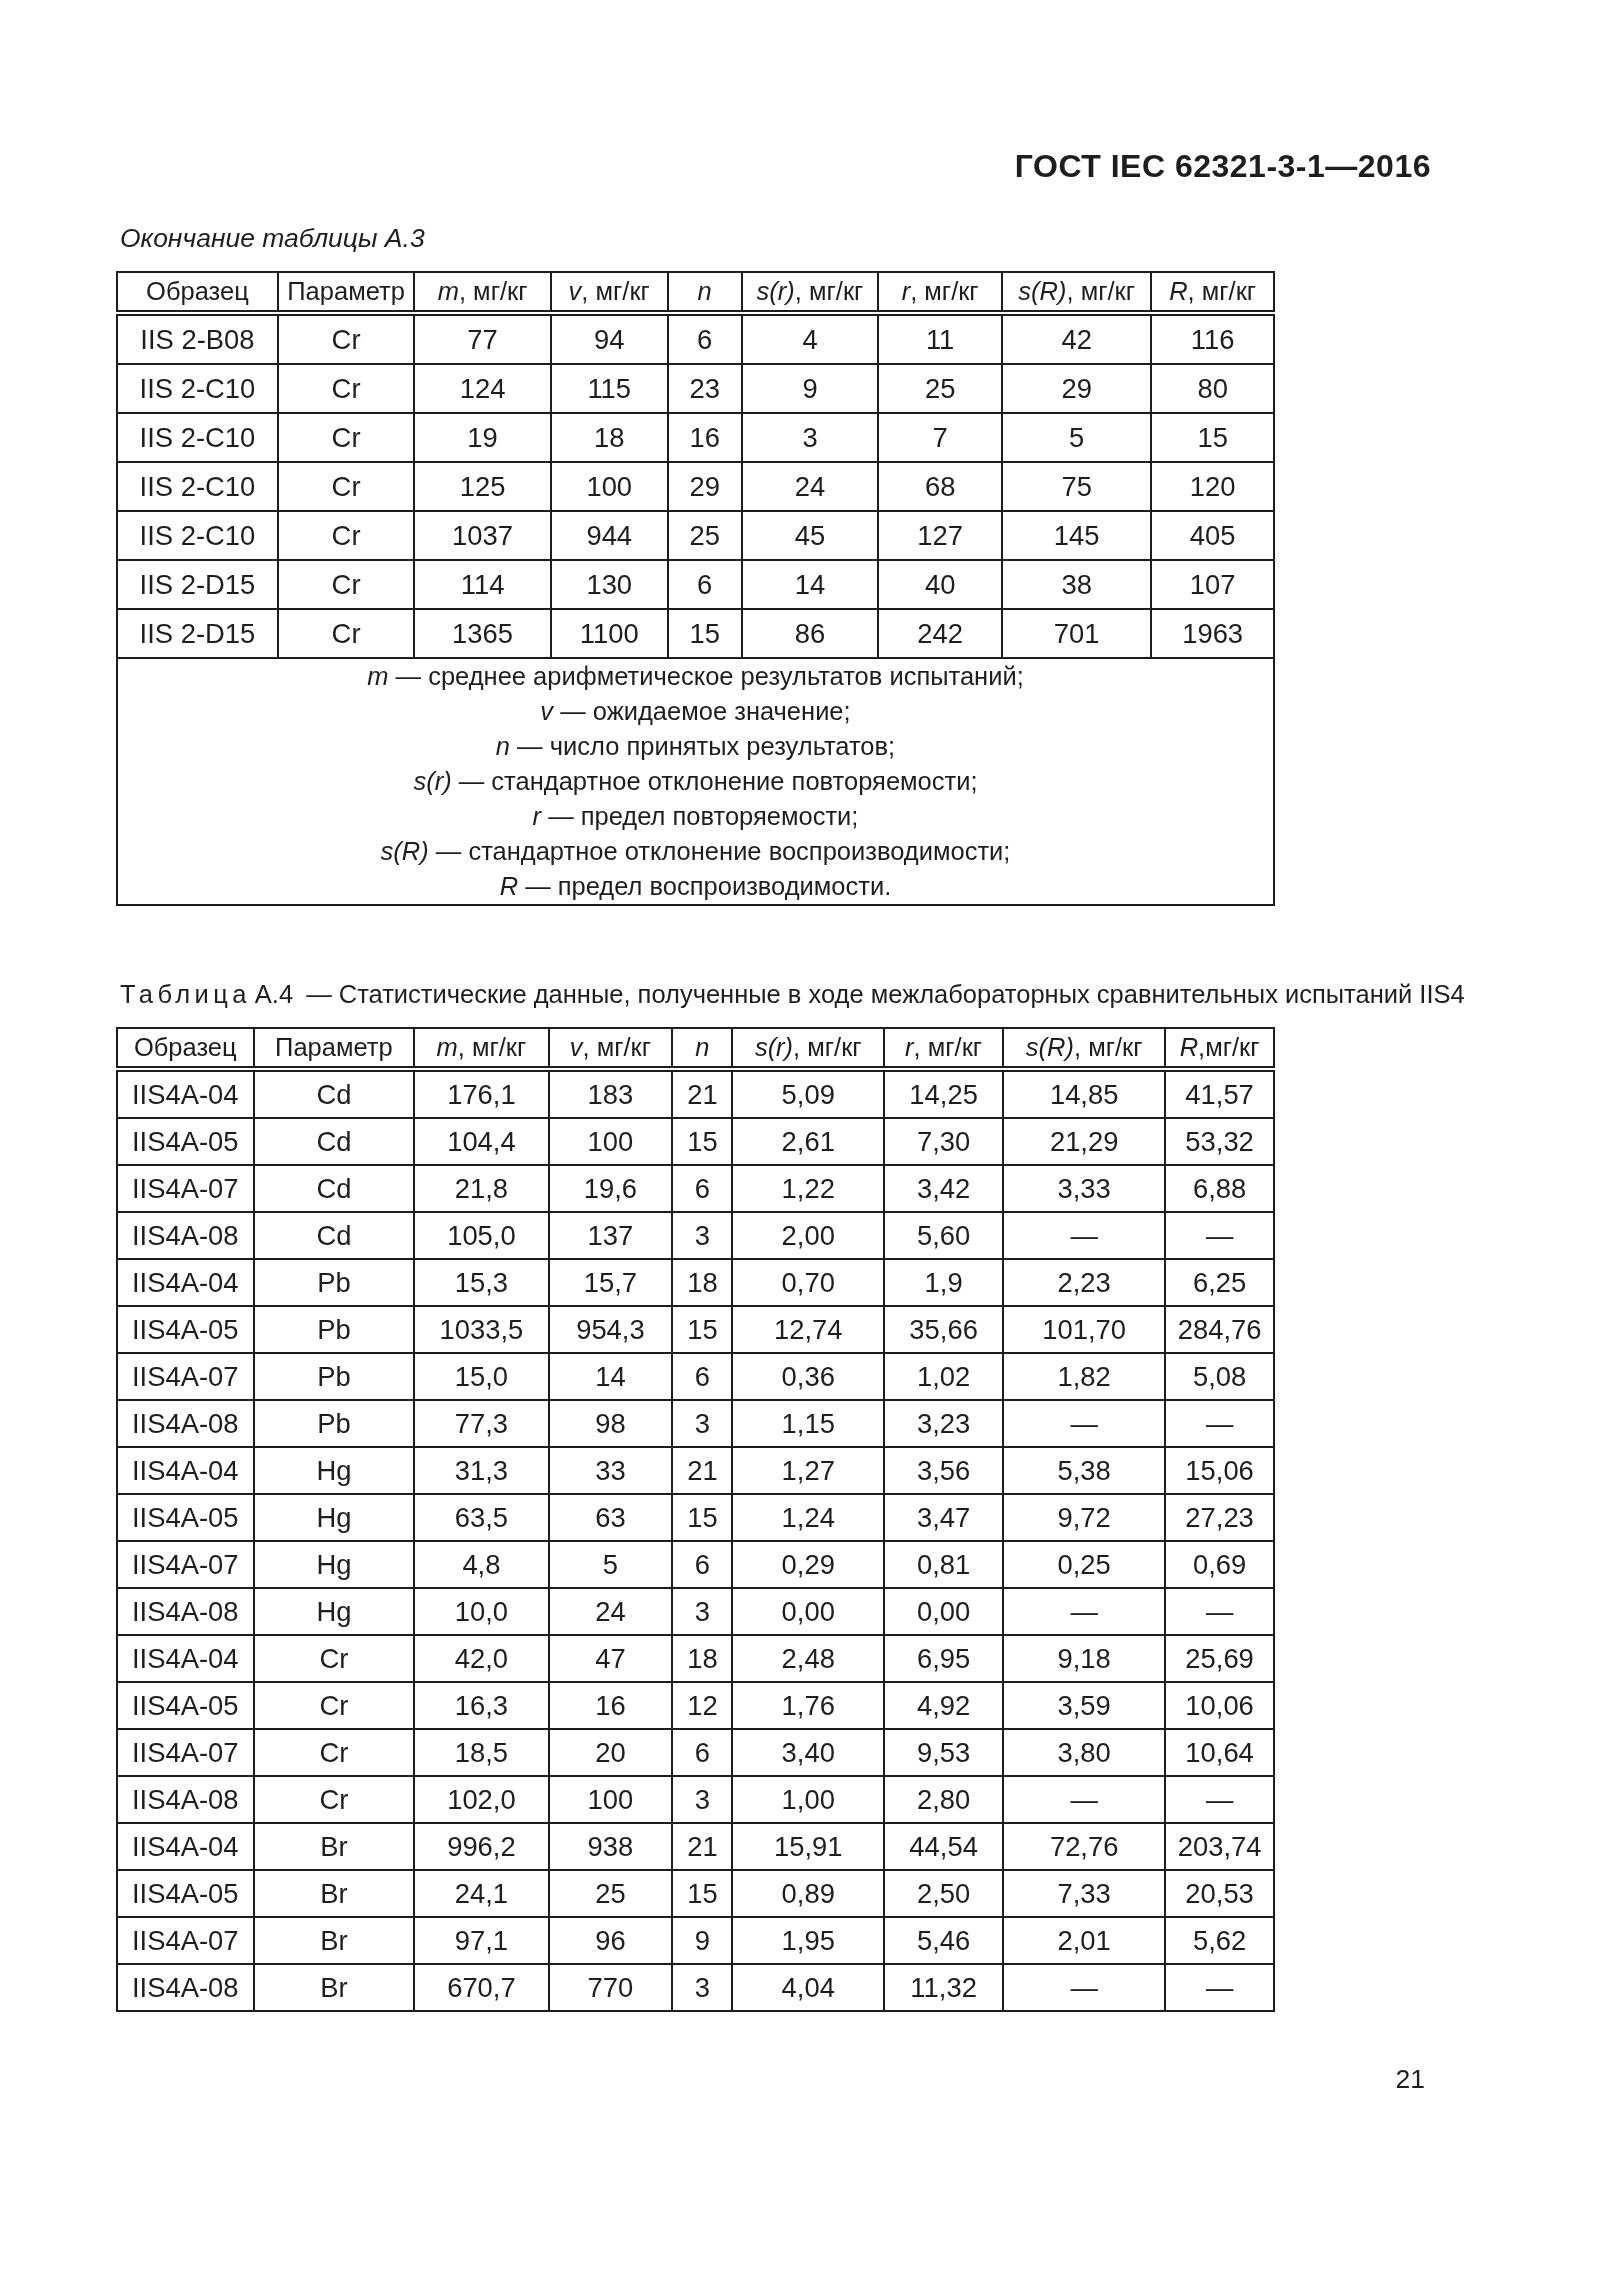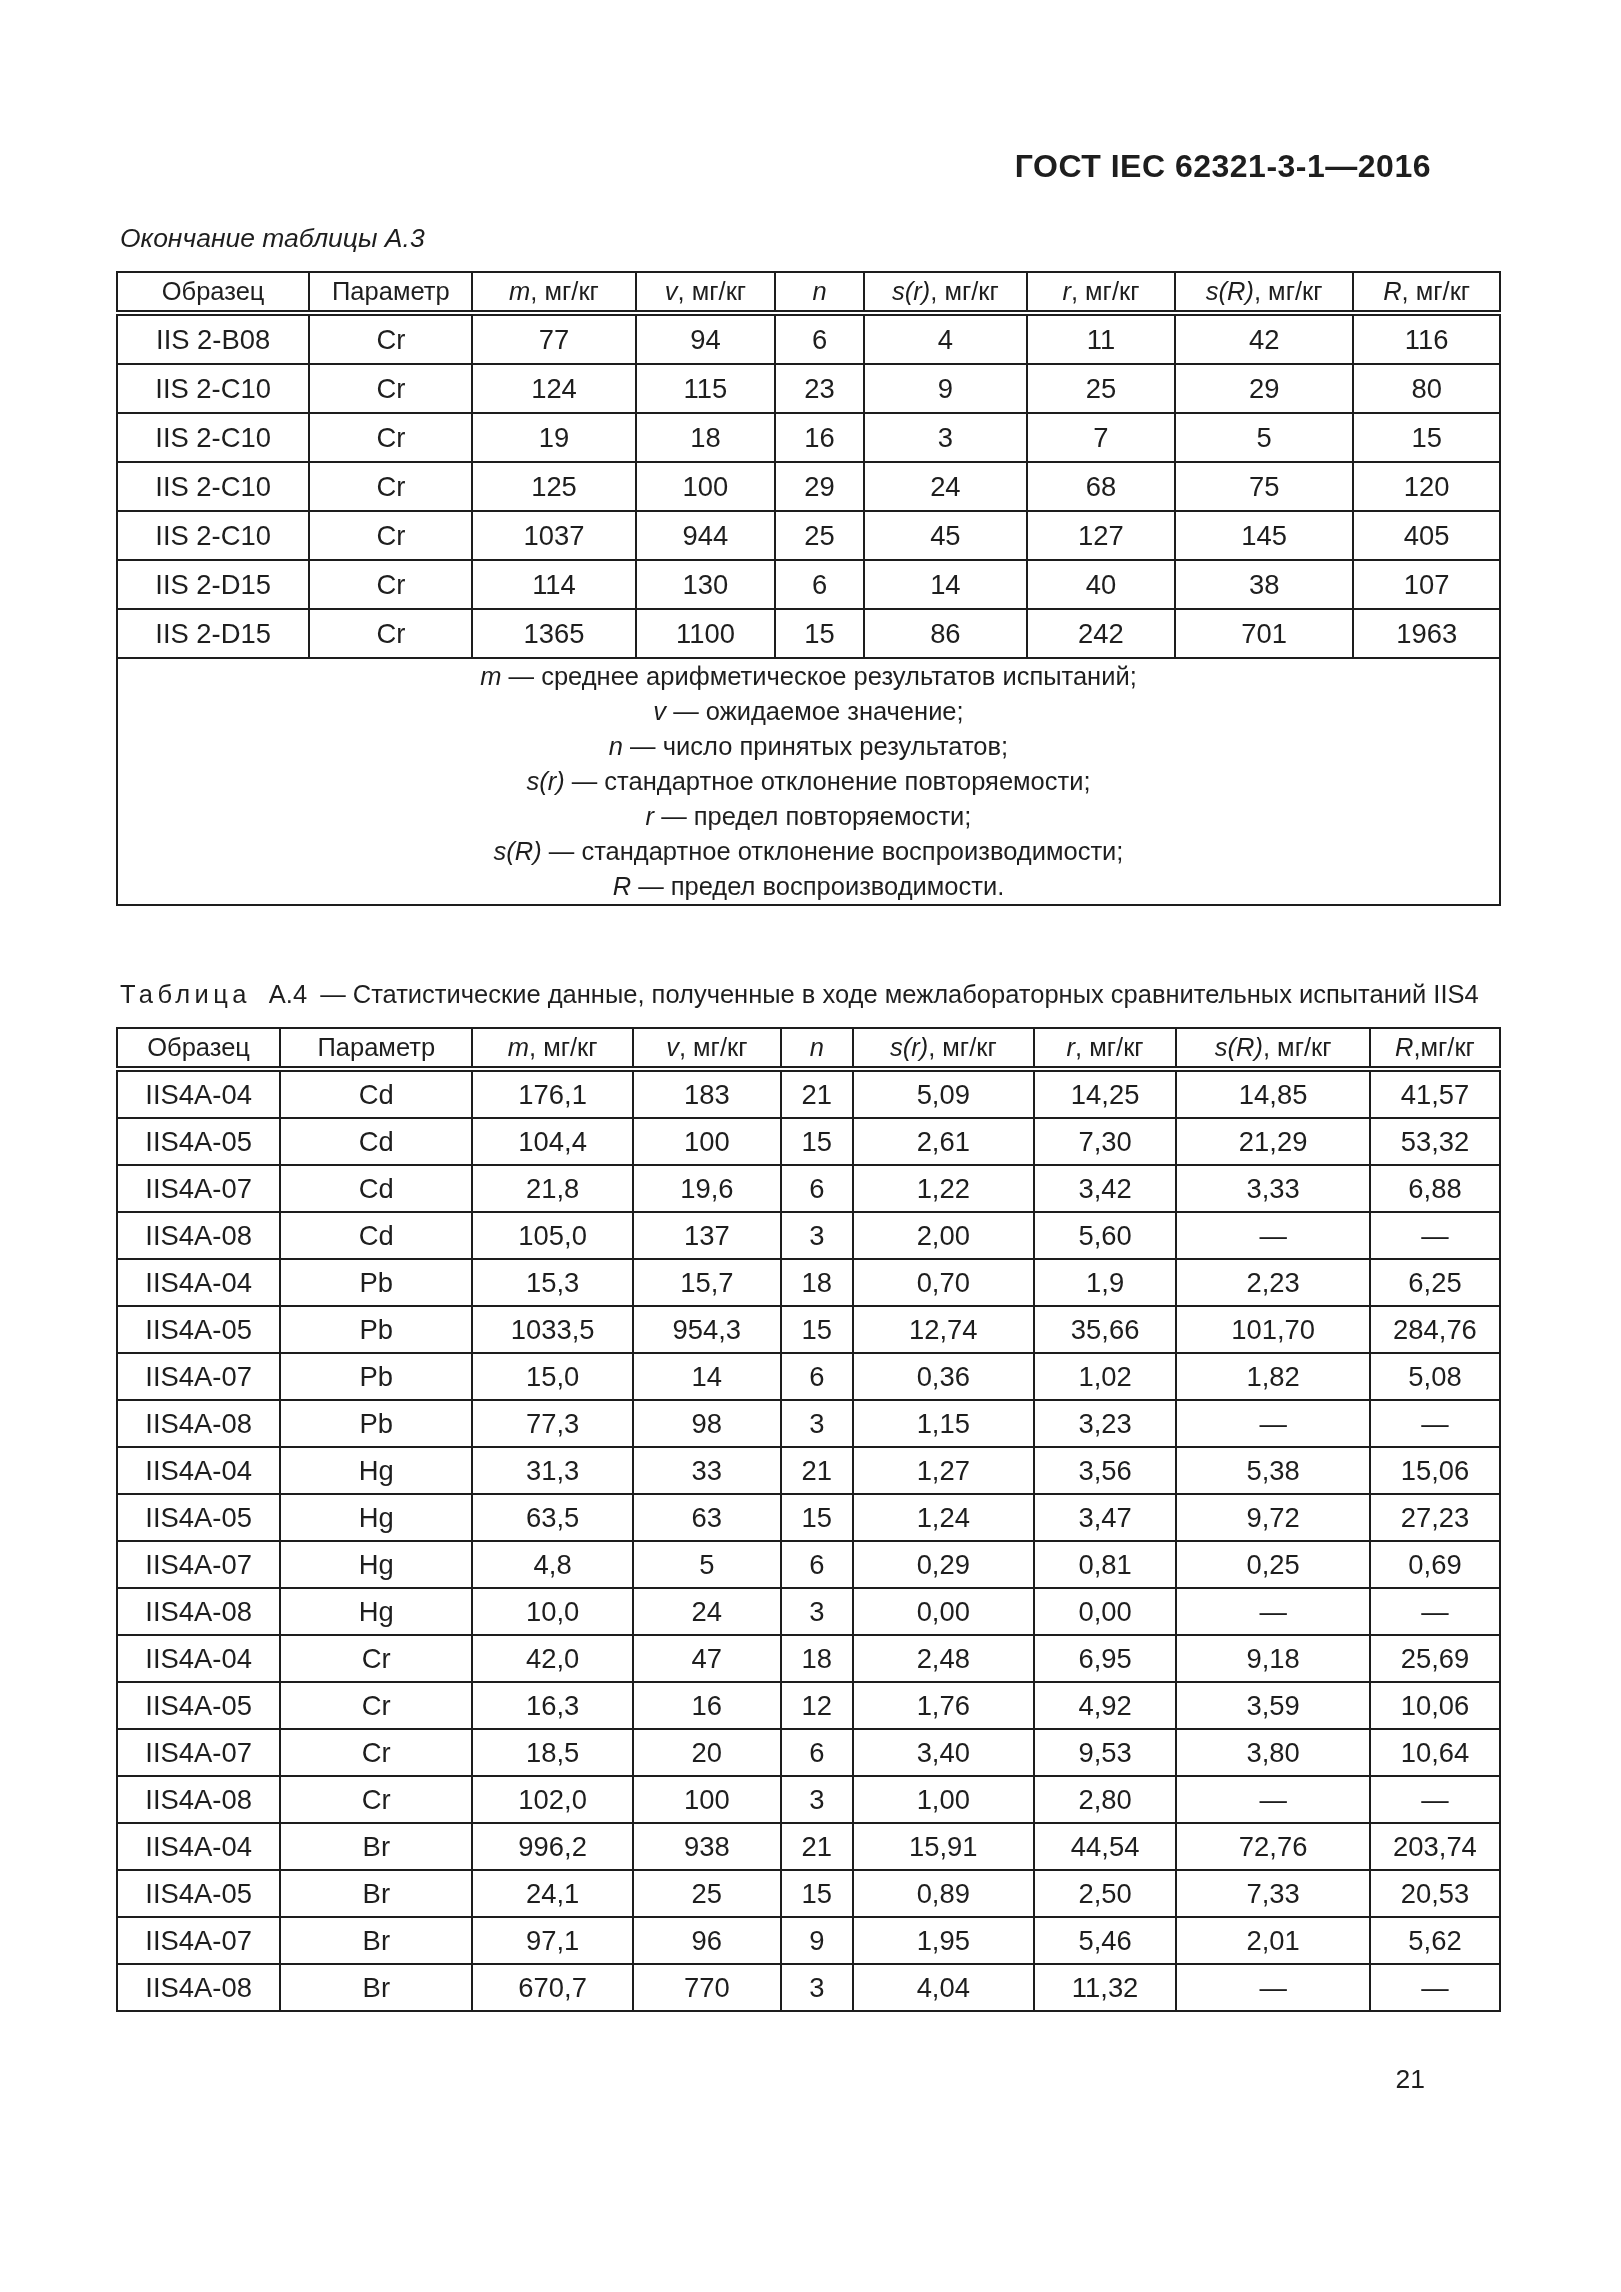--- a/index.html
+++ b/index.html
@@ -16,26 +16,26 @@
     font-size:32px;font-weight:bold;letter-spacing:0.5px;white-space:nowrap;
   }
   .continuation{
     position:absolute;top:223px;left:120px;
     font-size:26.5px;font-style:italic;white-space:nowrap;text-align:center;
   }
   .a4cap{
     position:absolute;top:980px;left:120px;width:1313px;
     font-size:25.5px;white-space:nowrap;
   }
-  .a4cap .spaced{letter-spacing:4.4px;margin-right:18px;}
+  .a4cap .spaced{letter-spacing:4.4px;margin-right:4px;}
   .a4cap .capref{margin-right:6px;}
 
   table.t{
     position:absolute;left:116px;
-    width:1385px;table-layout:fixed;border-collapse:collapse;
+    width:1159px;table-layout:fixed;border-collapse:collapse;
     background:#ffffff;
     padding-left:36px;
   }
   table.a3{top:271px;}
   table.a4{top:1027px;}
 
   table.t th,table.t td{
     border:2px solid #1d1d1d;
     border-top-width:2.9px;border-bottom-width:2.9px;
     text-align:center;vertical-align:middle;padding:0 3.9px;

